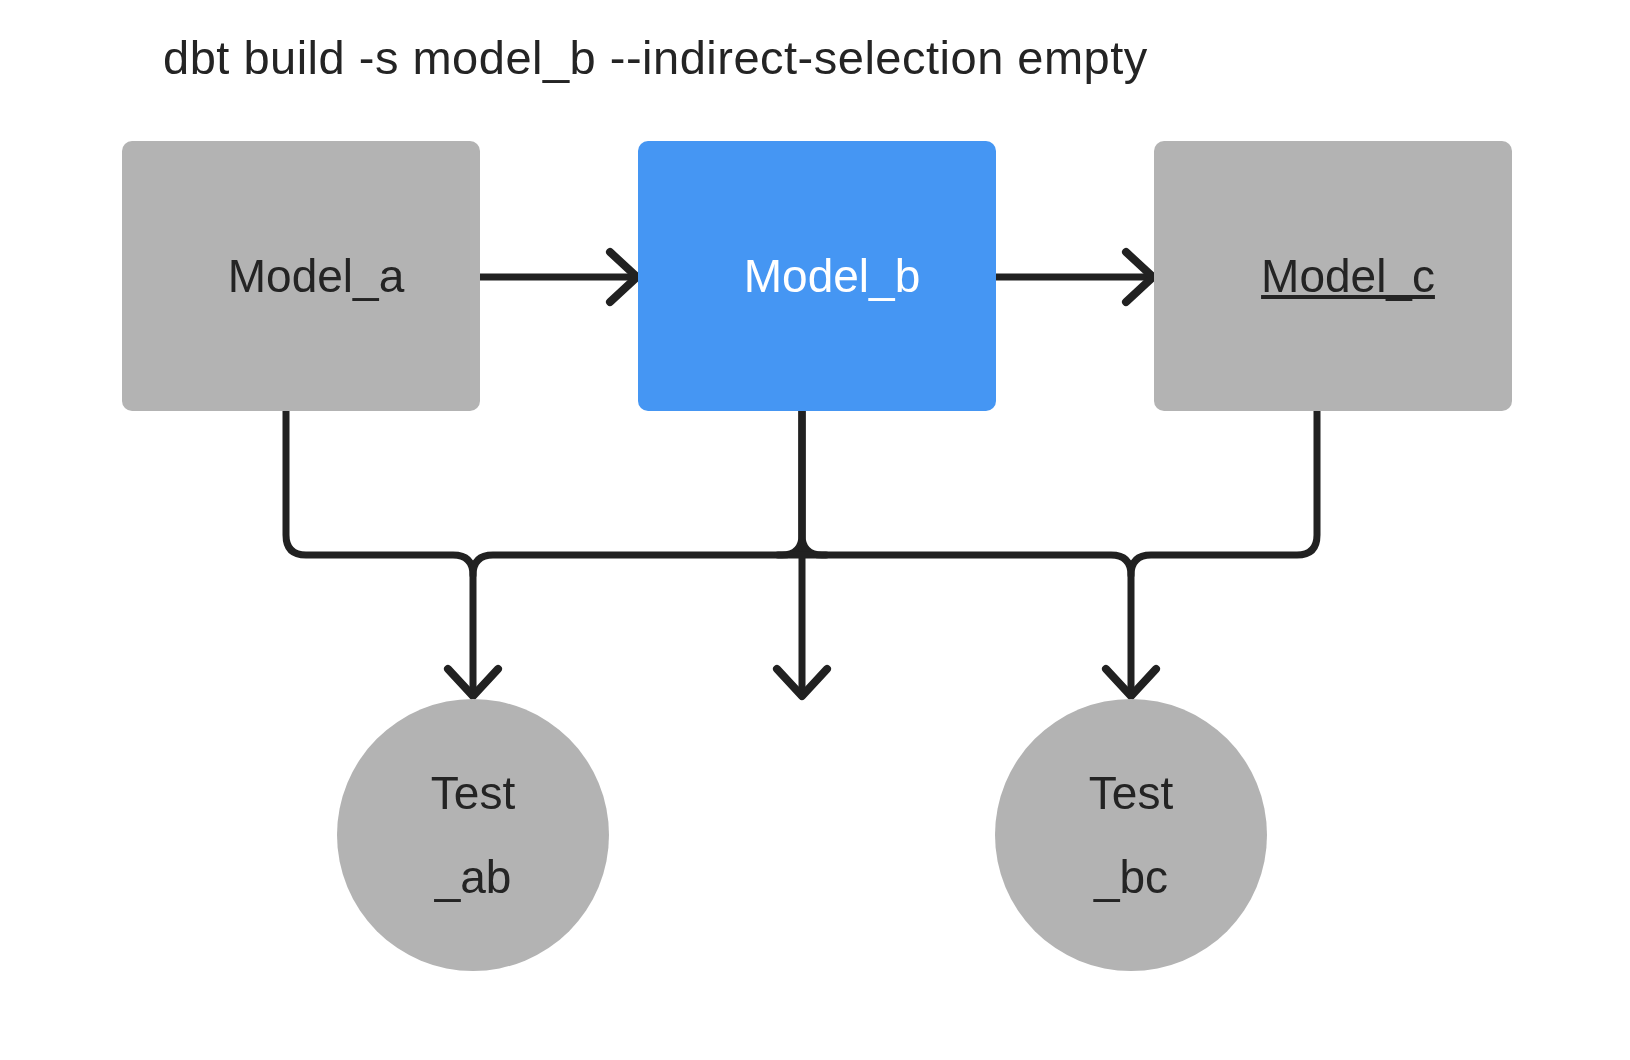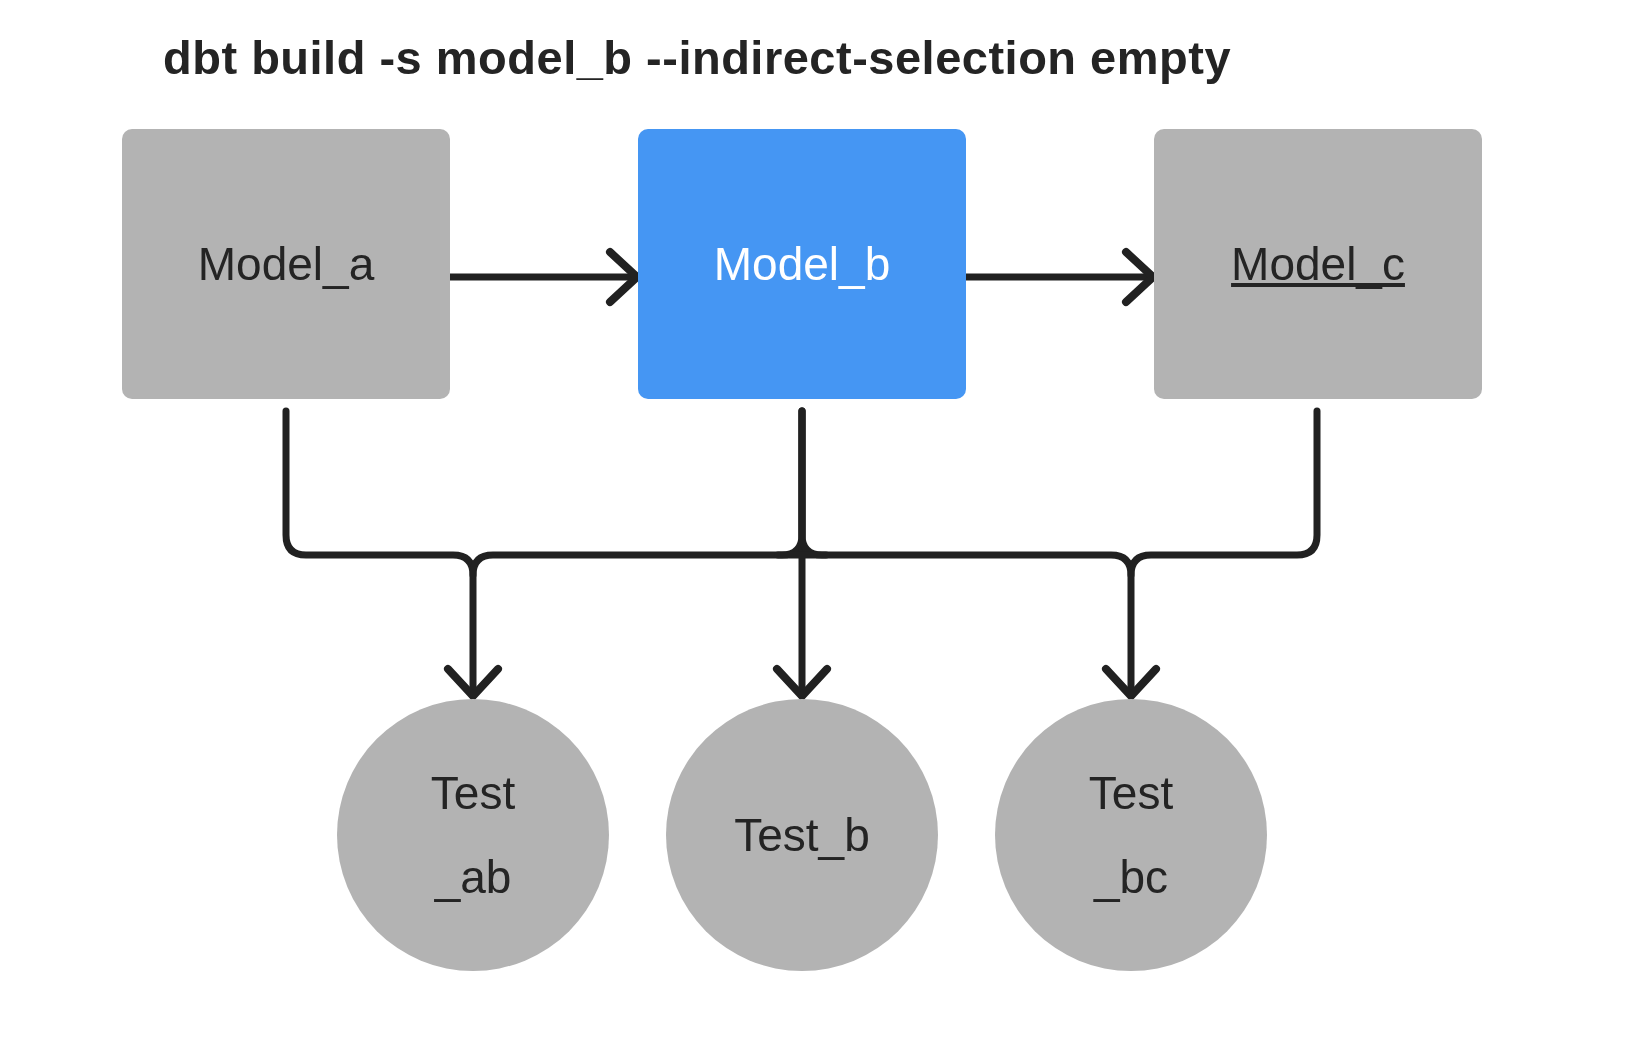--- a/index.html
+++ b/index.html
@@ -20,21 +20,21 @@
     width:1630px;
     height:1060px;
     background:var(--background);
     overflow:hidden;
   }
   .diagram-title{
     position:absolute;
     left:163px;
     top:30px;
     font-size:47px;
-    font-weight:700;
+    font-weight:400;
     letter-spacing:0.5px;
     color:var(--text-dark);
     white-space:nowrap;
   }
   .edges-svg{
     position:absolute;
     left:0;top:0;
     width:1630px;height:1060px;
   }
   .edge{
@@ -46,31 +46,32 @@
   }
   .arrowhead{
     fill:none;
     stroke:var(--edge-dark);
     stroke-width:8;
     stroke-linecap:round;
     stroke-linejoin:round;
   }
   .model-node{
     position:absolute;
-    top:129px;
+    top:141px;
     width:328px;
     height:270px;
     border-radius:10px;
     background:var(--node-gray);
     display:flex;
     align-items:center;
     justify-content:center;
     font-size:46px;
     font-weight:500;
     color:var(--text-dark);
+    padding-left:30px;
   }
   .model-node.selected{
     background:var(--node-selected-blue);
     color:var(--text-on-selected);
     text-align:center;
   }
   .model-a{left:122px;}
   .model-b{left:638px;}
   .model-c{left:1154px;text-decoration:underline;}
   .test-node{
@@ -134,21 +135,18 @@
     <span>Model_b</span>
   </div>
   <div class="model-node model-c">
     <span>Model_c</span>
   </div>
 
   <div class="test-node test-ab">
     <span class="test-line">Test</span>
     <span class="test-line">_ab</span>
   </div>
-  <div class="test-node test-b">
-    <span class="test-line">Test_b</span>
-  </div>
   <div class="test-node test-bc">
     <span class="test-line">Test</span>
     <span class="test-line">_bc</span>
   </div>
 
 </div>
 
 </body></html>

